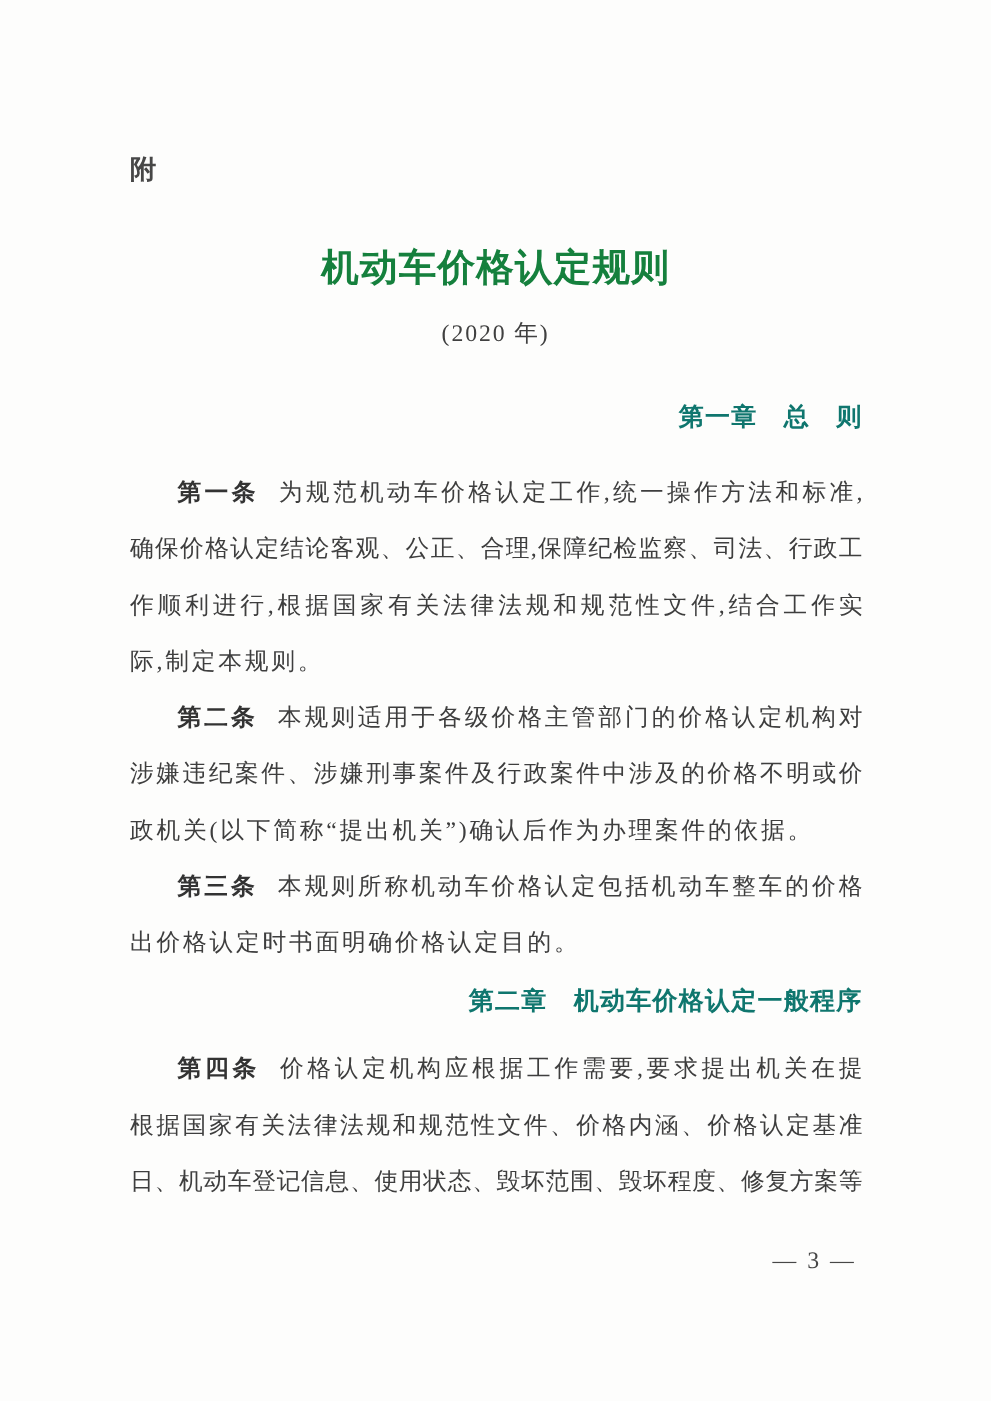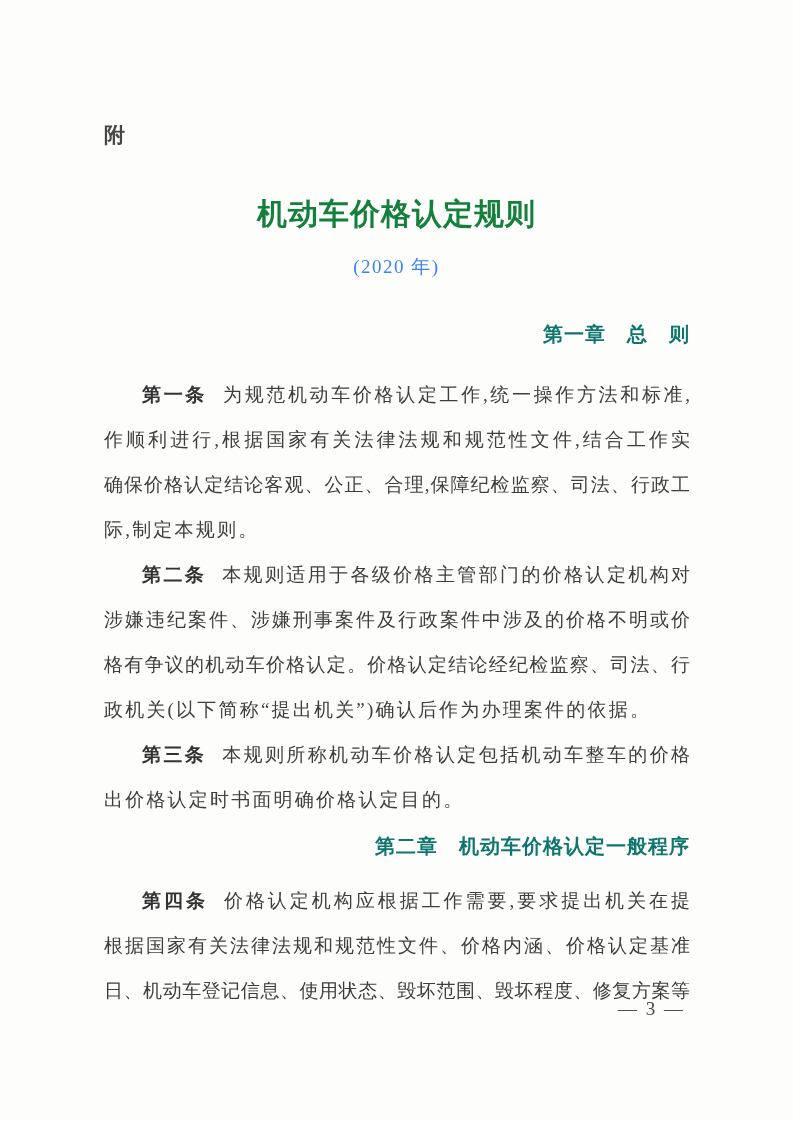--- a/index.html
+++ b/index.html
@@ -35,21 +35,21 @@
     color: #15803d;
   }
   .subtitle {
     position: absolute;
     top: 254px;
     left: 0;
     width: 100%;
     text-align: center;
     font-size: 19px;
     letter-spacing: 1.5px;
-    color: #3b82f6;
+    color: #404040;
   }
   .body-text {
     position: absolute;
     top: 318px;
     left: 104px;
     width: 586px;
     font-size: 19px;
   }
   .chapter {
     height: 36px;
@@ -107,29 +107,28 @@
   <h1 class="title">机动车价格认定规则</h1>
 
   <div class="subtitle">(2020 年)</div>
 
   <div class="body-text">
 
     <div class="chapter">第一章　总　则</div>
 
     <div class="para">
       <div class="line first"><span class="art-label">第一条</span><span>为规范机动车价格认定工作,统一操作方法和标准,</span></div>
+      <div class="line">确保价格认定结论客观、公正、合理,保障纪检监察、司法、行政工</div>
       <div class="line">作顺利进行,根据国家有关法律法规和规范性文件,结合工作实</div>
-      <div class="line">确保价格认定结论客观、公正、合理,保障纪检监察、司法、行政工</div>
       <div class="line end">际,制定本规则。</div>
     </div>
 
     <div class="para">
       <div class="line first"><span class="art-label">第二条</span><span>本规则适用于各级价格主管部门的价格认定机构对</span></div>
       <div class="line">涉嫌违纪案件、涉嫌刑事案件及行政案件中涉及的价格不明或价</div>
-      <div class="line">格有争议的机动车价格认定。价格认定结论经纪检监察、司法、行</div>
       <div class="line end">政机关(以下简称“提出机关”)确认后作为办理案件的依据。</div>
     </div>
 
     <div class="para">
       <div class="line first"><span class="art-label">第三条</span><span>本规则所称机动车价格认定包括机动车整车的价格</span></div>
       <div class="line end">出价格认定时书面明确价格认定目的。</div>
     </div>
 
     <div class="chapter second">第二章　机动车价格认定一般程序</div>
 

